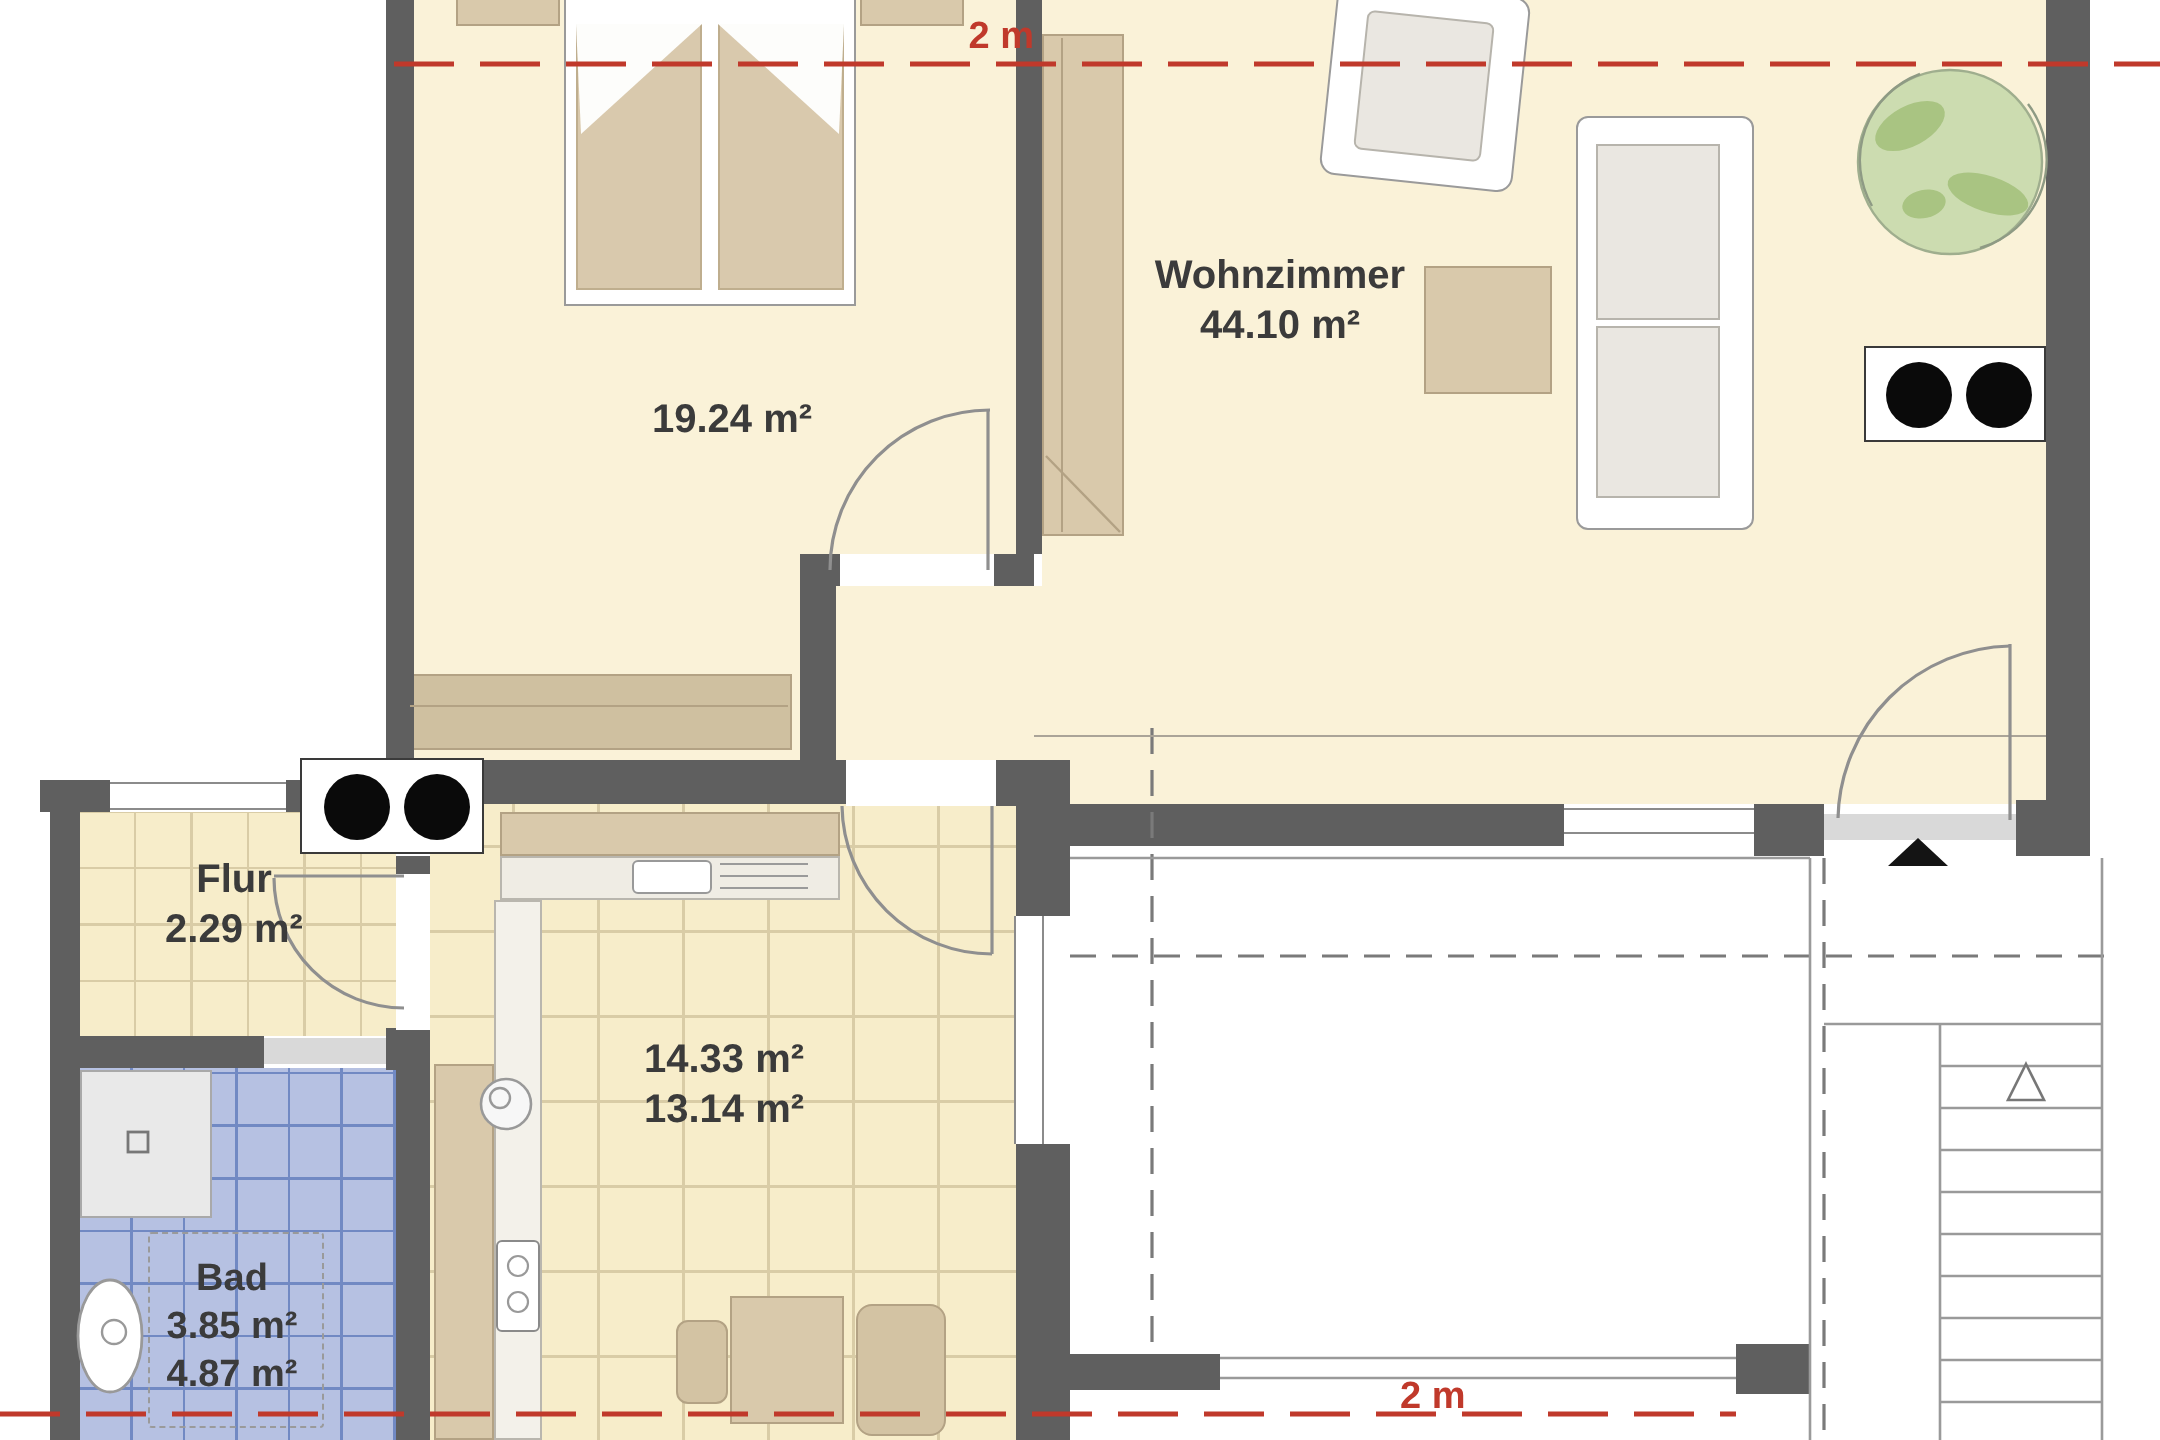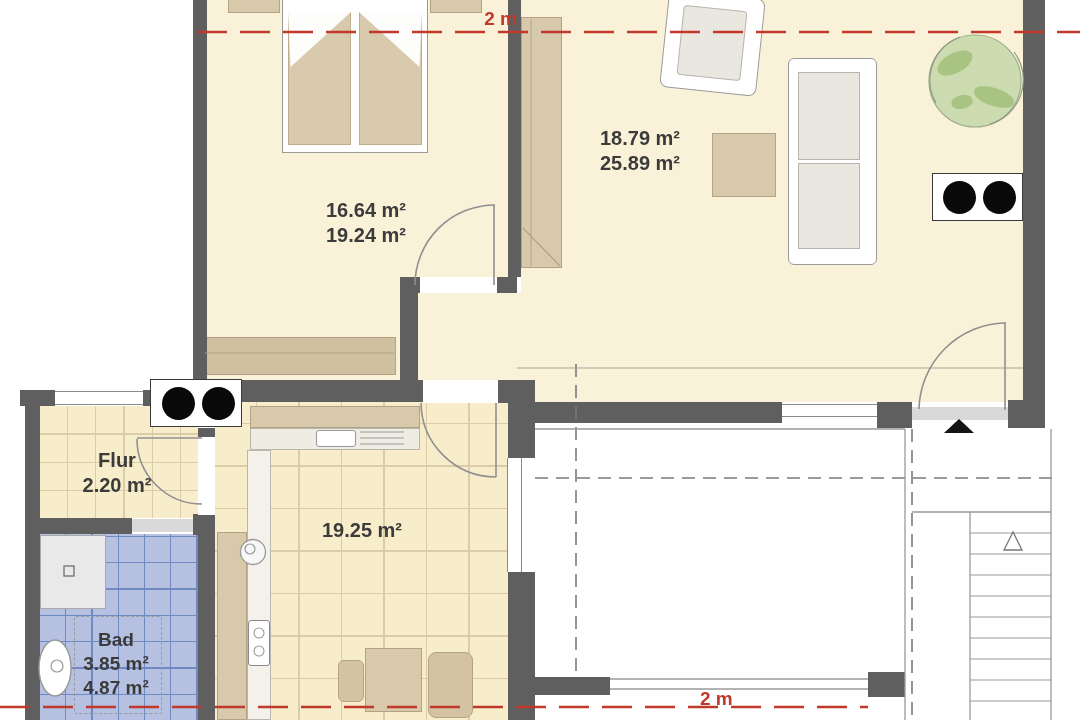--- a/index.html
+++ b/index.html
@@ -177,33 +177,33 @@
       <circle cx="975" cy="81" r="46" fill="#ccdcb0" stroke="#9fae8e" stroke-width="1.2"></circle>
       <ellipse cx="955" cy="63" rx="19" ry="10" fill="#a9c482" transform="rotate(-28 955 63)"></ellipse>
       <ellipse cx="994" cy="97" rx="21" ry="9" fill="#a9c482" transform="rotate(18 994 97)"></ellipse>
       <ellipse cx="962" cy="102" rx="11" ry="7" fill="#a9c482" transform="rotate(-12 962 102)"></ellipse>
       <path d="M936 103 A46 46 0 0 1 960 37" stroke="#8e9a84" stroke-width="1.2" fill="none"></path>
       <path d="M1014 52 A46 46 0 0 1 990 124" stroke="#8e9a84" stroke-width="1.2" fill="none"></path>
     </g>
   </svg>
 
   <div class="lbl" style="left:286px;top:198px;width:160px;">
-    <div>16.64 m²</div>
     <div>19.24 m²</div>
   </div>
   <div class="lbl" style="left:560px;top:126px;width:160px;">
-    <div>18.79 m²</div>
-    <div>25.89 m²</div>
-  </div>
-  <div class="lbl" style="left:62px;top:428px;width:110px;margin-top:20px;">
+    <div>Wohnzimmer</div>
+    <div>44.10 m²</div>
+  </div>
+  <div class="lbl" style="left:62px;top:428px;width:110px;">
     <div>Flur</div>
-    <div>2.20 m²</div>
+    <div>2.29 m²</div>
   </div>
   <div class="lbl" style="left:282px;top:518px;width:160px;">
-    <div>19.25 m²</div>
+    <div>14.33 m²</div>
+    <div>13.14 m²</div>
   </div>
   <div class="lbl small" style="left:70px;top:628px;width:92px;">
     <div>Bad</div>
     <div>3.85 m²</div>
     <div>4.87 m²</div>
   </div>
 
   <div class="redlbl" style="left:420px;top:9px;width:97px;text-align:right;">2 m</div>
   <div class="redlbl" style="left:700px;top:689px;">2 m</div>
 

